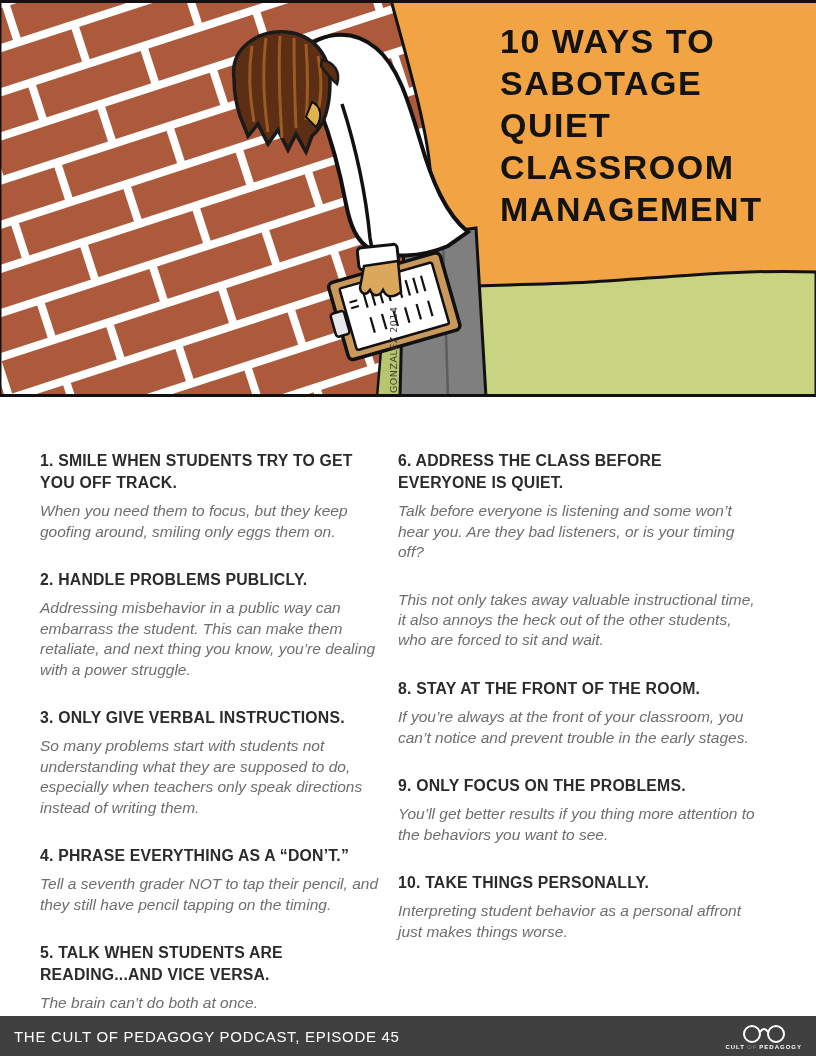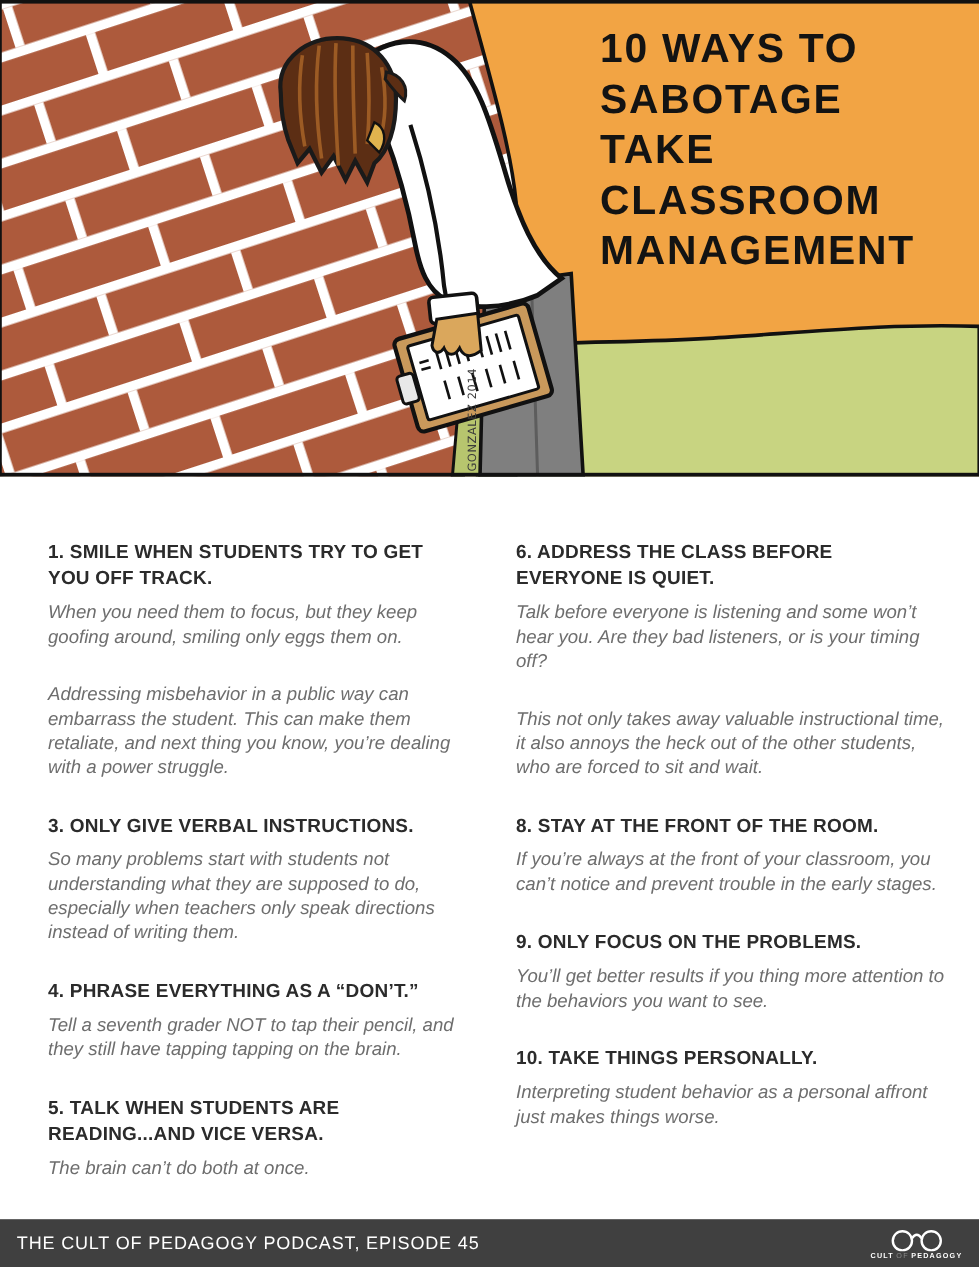--- a/index.html
+++ b/index.html
@@ -10,21 +10,21 @@
   }
   
   .hero{position:relative;width:816px;height:397px;}
   .hero svg{position:absolute;left:0;top:0;width:816px;height:397px;display:block;}
   .title{
     position:absolute;left:500px;top:20px;margin:0;
     font-size:34px;line-height:42px;font-weight:700;color:#131313;letter-spacing:1.5px;
   }
   .title div{white-space:nowrap;}
   
-  .content{display:flex;gap:32px;padding:53px 0 0 40px;box-sizing:border-box;}
+  .content{display:flex;padding:53px 0 0 40px;box-sizing:border-box;}
   .col{width:358px;flex:0 0 358px;}
   .tip{margin-bottom:27px;}
   .tip h2{
     margin:0 0 7px 0;font-size:15.8px;line-height:1.4;color:#2b2b2b;
     letter-spacing:0.2px;white-space:pre-line;font-weight:700;
   }
   .tip p{margin:0;font-size:15.5px;line-height:1.32;color:#6e6e6e;font-style:italic;}
   
   .footer{
     position:absolute;left:0;bottom:0;width:816px;height:40px;background:#404040;
@@ -113,43 +113,44 @@
 
       <text transform="translate(397,393) rotate(-90)" font-size="9.5" fill="#3a3a3a" font-family="DejaVu Sans, sans-serif" letter-spacing="0.5">GONZALEZ 2014</text>
 
       <rect x="0" y="0" width="816" height="3" fill="#111111"></rect>
       <rect x="0" y="394" width="816" height="3" fill="#111111"></rect>
     </svg>
 
     <h1 class="title">
       <div>10 WAYS TO</div>
       <div>SABOTAGE</div>
-      <div>TAKE</div>
+      <div>QUIET</div>
       <div>CLASSROOM</div>
       <div>MANAGEMENT</div>
     </h1>
   </header>
 
   <main class="content">
     <section class="col">
       <article class="tip">
         <h2>1. SMILE WHEN STUDENTS TRY TO GET
 YOU OFF TRACK.</h2>
         <p>When you need them to focus, but they keep goofing around, smiling only eggs them on.</p>
       </article>
       <article class="tip">
+        <h2>2. HANDLE PROBLEMS PUBLICLY.</h2>
         <p>Addressing misbehavior in a public way can embarrass the student. This can make them retaliate, and next thing you know, you’re dealing with a power struggle.</p>
       </article>
       <article class="tip">
         <h2>3. ONLY GIVE VERBAL INSTRUCTIONS.</h2>
         <p>So many problems start with students not understanding what they are supposed to do, especially when teachers only speak directions instead of writing them.</p>
       </article>
       <article class="tip">
         <h2>4. PHRASE EVERYTHING AS A “DON’T.”</h2>
-        <p>Tell a seventh grader NOT to tap their pencil, and they still have tapping tapping on the brain.</p>
+        <p>Tell a seventh grader NOT to tap their pencil, and they still have pencil tapping on the timing.</p>
       </article>
       <article class="tip">
         <h2>5. TALK WHEN STUDENTS ARE
 READING...AND VICE VERSA.</h2>
         <p>The brain can’t do both at once.</p>
       </article>
     </section>
 
     <section class="col">
       <article class="tip">

